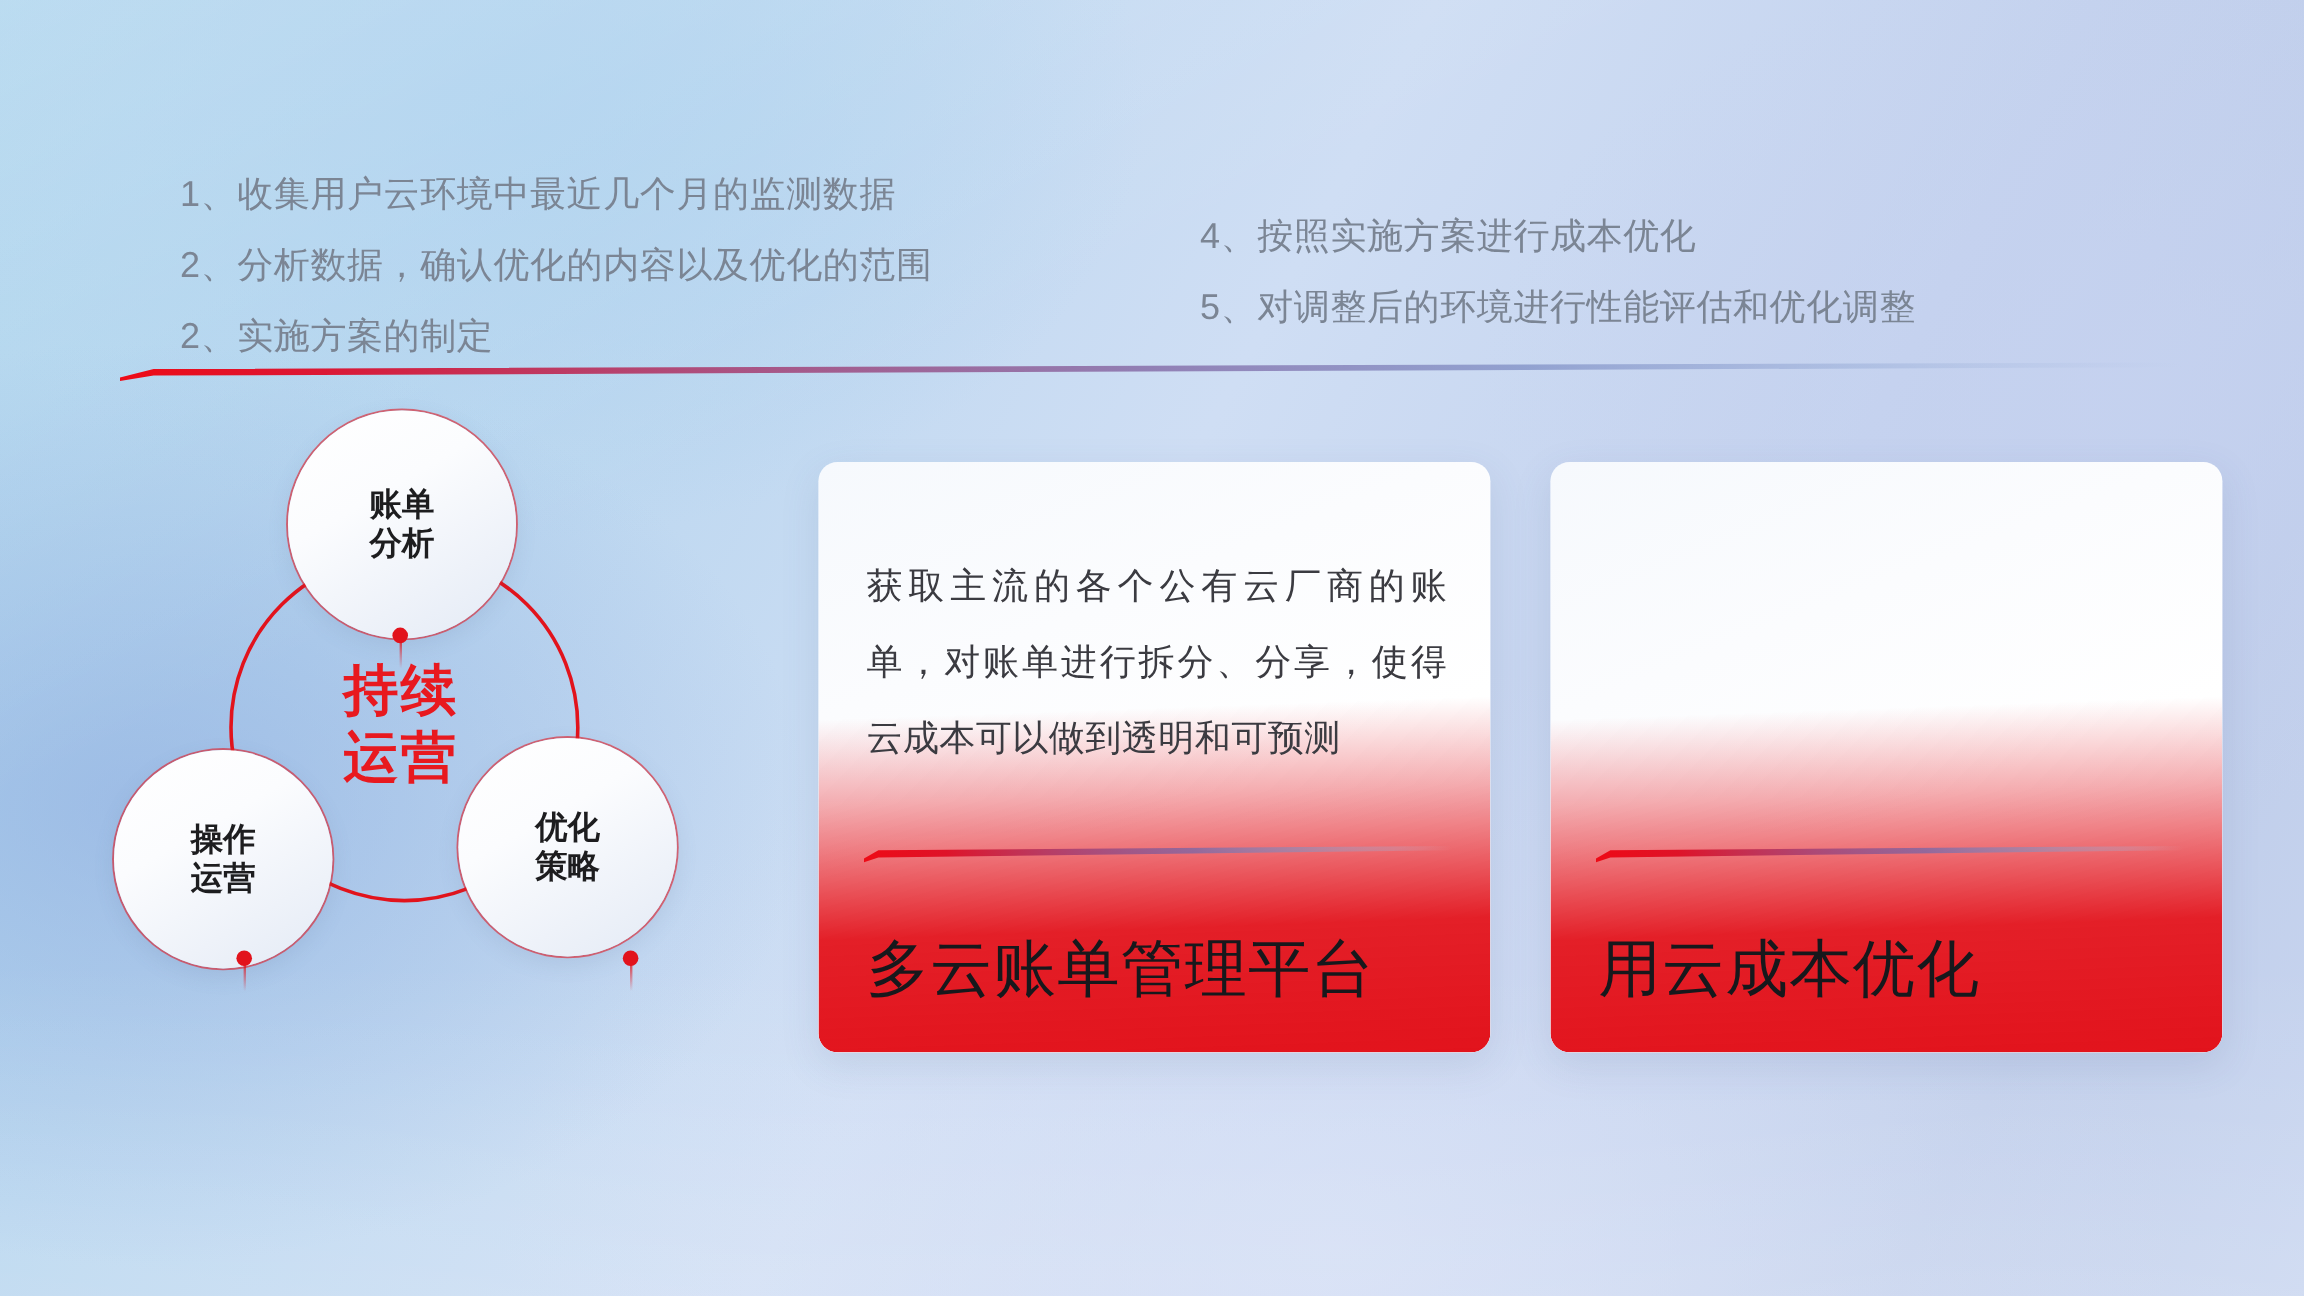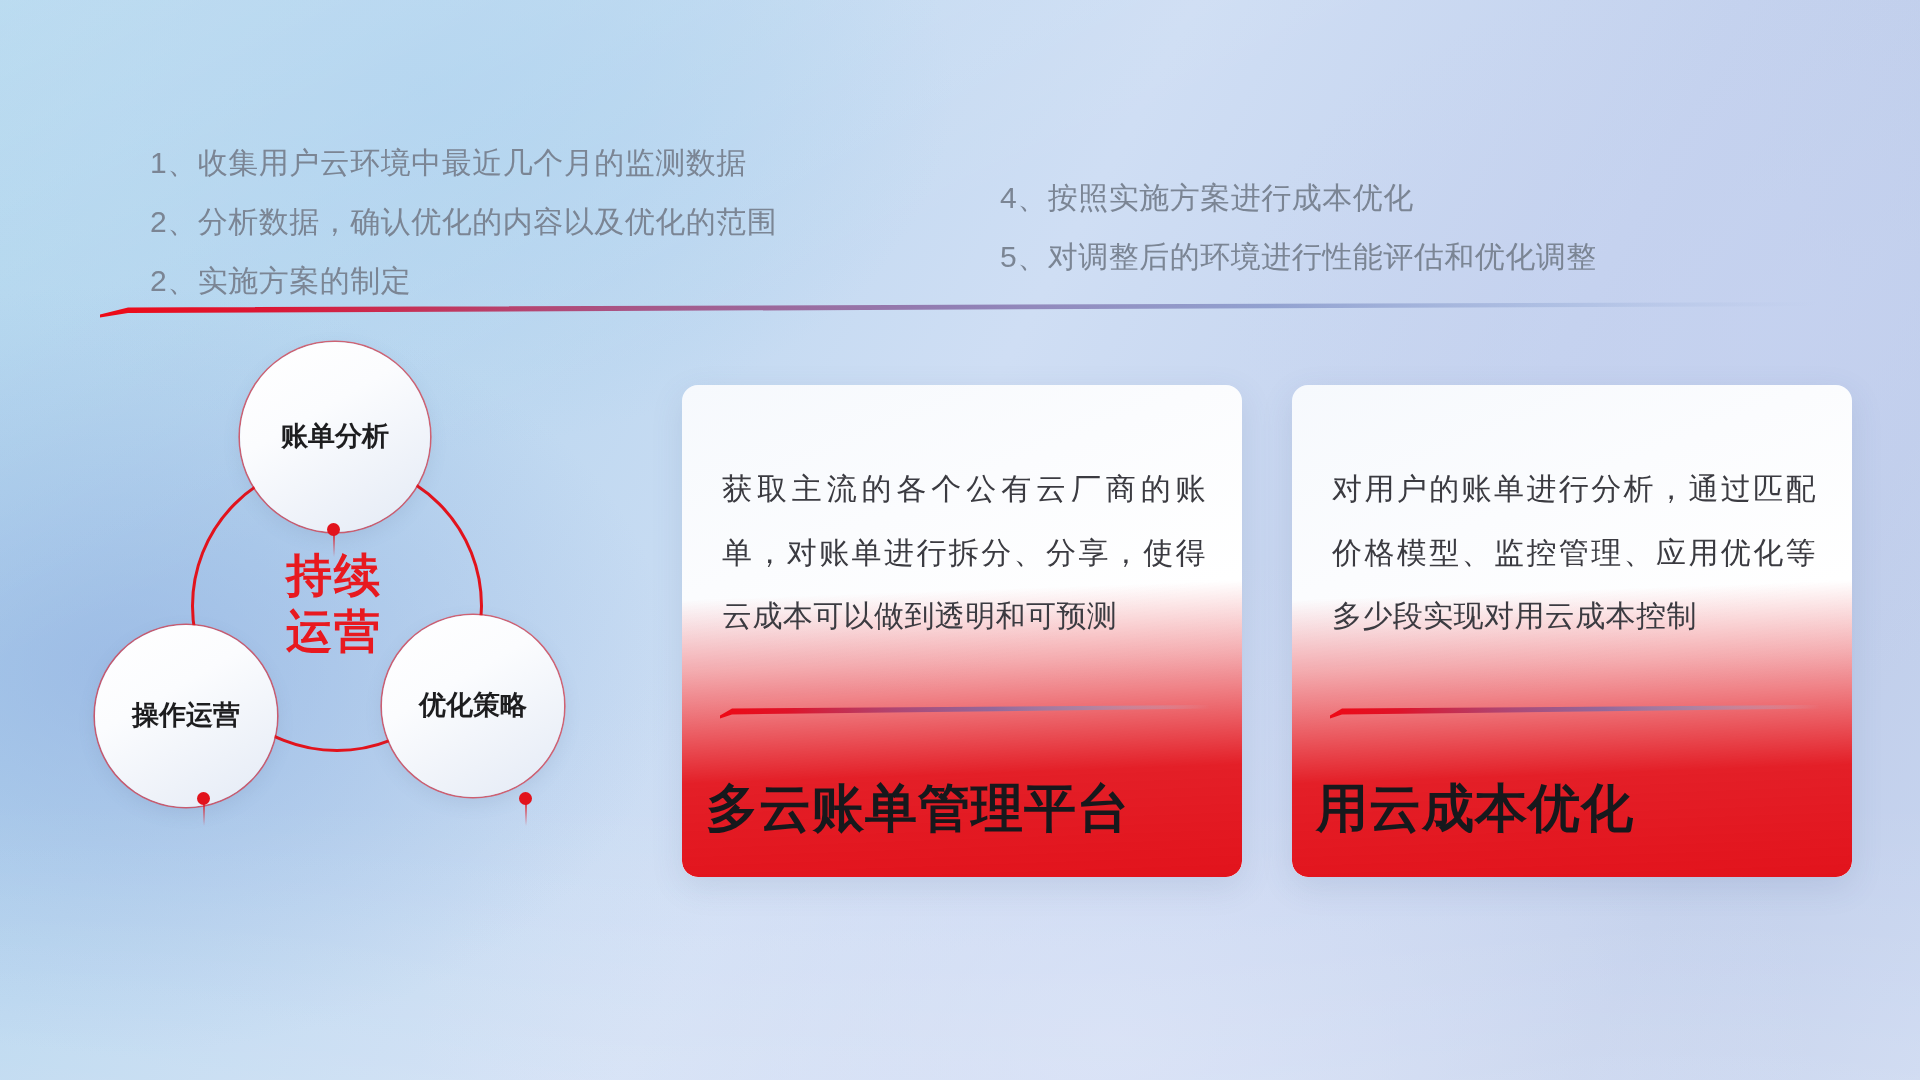--- a/index.html
+++ b/index.html
@@ -73,21 +73,21 @@
     z-index: 5;
   }
   .bubble {
     position: absolute;
     border-radius: 50%;
     background:
       linear-gradient(150deg, #ffffff 0%, #fbfcfe 38%, #eef2f9 72%, #e3eaf5 100%);
     box-shadow: 0 0 0 1.6px rgba(225,30,40,0.62),
                 0 6px 18px rgba(90,110,150,0.14);
     display: flex;
-    flex-direction: row;
+    flex-direction: column;
     align-items: center;
     justify-content: center;
     color: #1d1d1f;
     font-weight: bold;
     font-size: 27px;
     line-height: 1.24;
     text-align: center;
   }
   .bubble span { display: block; }
   .bubble-top   { left: 145px; top: -8px;  width: 190px; height: 190px; z-index: 3; }
@@ -188,26 +188,26 @@
   }
   .card-accent {
     position: absolute;
     left: 38px;
     top: 318px;
     width: 490px;
     height: 18px;
   }
   .card-title {
     position: absolute;
-    left: 24px;
+    left: 40px;
     right: 30px;
     top: 392px;
     color: #17181c;
     font-size: 52px;
-    font-weight: bold;
+    font-weight: normal;
     letter-spacing: 1px;
     line-height: 1.2;
   }
 </style>
 </head>
 <body>
 
 <div id="slide">
 
   <div class="bullets left">
@@ -292,21 +292,20 @@
         <path d="M0,12.5 L12,5.5 L490,2.0 L490,5.5 L12,11.5 L0,15.5 Z" fill="url(#gradCard1)"></path>
       </svg>
     </div>
 
     <div class="card-title">多云账单管理平台</div>
   </div>
 
   <div class="card card-right">
     <div class="card-border"></div>
 
-    <div class="card-body">对用户的账单进行分析，通过匹配价格模型、监控管理、应用优化等多少段实现对用云成本控制</div>
 
     <div class="card-accent">
       <svg width="490" height="18" viewBox="0 0 490 18" preserveAspectRatio="none">
         <defs>
           <linearGradient id="gradCard2" x1="0" y1="0" x2="1" y2="0">
             <stop offset="0" stop-color="#ee0a16" stop-opacity="1"></stop>
             <stop offset="0.14" stop-color="#de1026" stop-opacity="0.97"></stop>
             <stop offset="0.36" stop-color="#a43f72" stop-opacity="0.86"></stop>
             <stop offset="0.56" stop-color="#7466a8" stop-opacity="0.74"></stop>
             <stop offset="0.74" stop-color="#7a92c6" stop-opacity="0.55"></stop>

